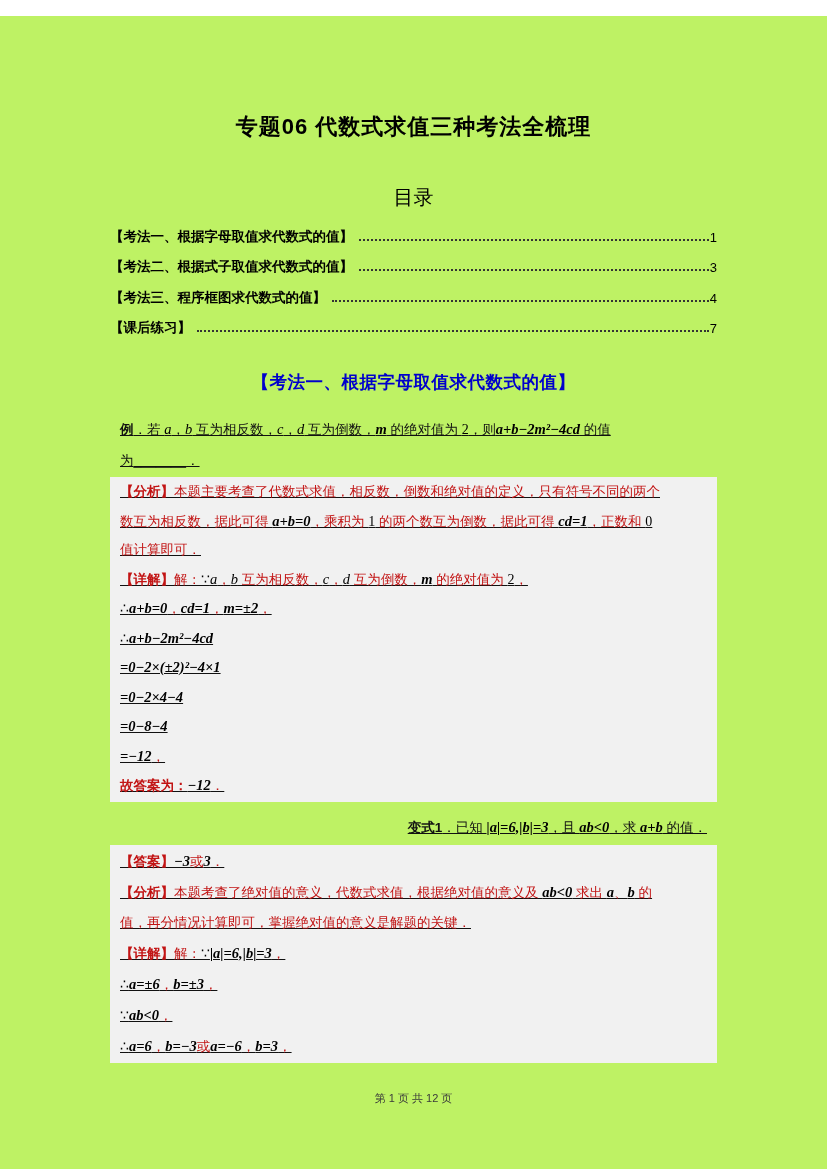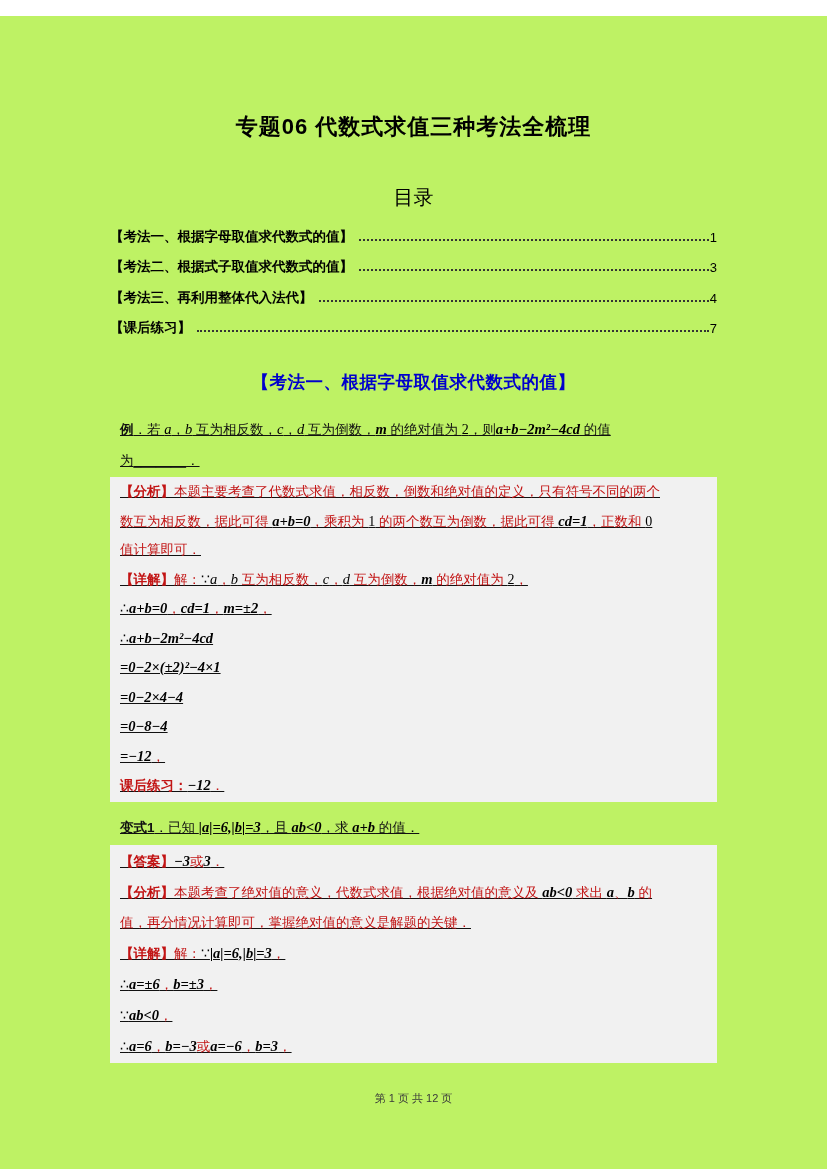--- a/index.html
+++ b/index.html
@@ -23,21 +23,21 @@
   .section-heading{
     color:var(--blue,#0000cc);text-align:center;
     font-size:17.5px;font-weight:bold;margin:33px 0 0 0;letter-spacing:0.5px;
   }
   .content{margin-top:19px;}
   .block{padding:1px 10px;}
   .block.gray{background:var(--gray,#f1f1f1);}
   .line{line-height:28.5px;min-height:28.5px;text-decoration:underline;}
   .block.example .line{line-height:31px;min-height:31px;}
   .block.variant{margin:11px 0 3px 0;}
-  .block.variant .line{line-height:27px;min-height:27px;}
+  .block.variant .line{line-height:27px;min-height:27px;text-align:right;}
   .block.gray2 .line{line-height:30px;min-height:30px;}
   .sg-n{}
   .sg-b{font-weight:bold;}
   .sg-r{color:var(--red,#c11);}
   .sg-rb{color:var(--red,#c11);font-weight:bold;}
   .sg-i{font-family:"Liberation Serif",serif;font-style:italic;font-size:14.5px;color:#000;}
   .sg-bi{font-family:"Liberation Serif",serif;font-style:italic;font-weight:bold;font-size:14.5px;color:#000;}
   .sg-m{font-family:"Liberation Serif",serif;font-size:14px;color:#000;}
   .page-footer{
     text-align:center;margin-top:28px;font-size:11px;color:#3a3a3a;
@@ -56,21 +56,21 @@
           <span class="toc-label">【考法一、根据字母取值求代数式的值】</span>
           <span class="toc-dots"></span>
           <span class="toc-page">1</span>
         </div>
         <div class="toc-row">
           <span class="toc-label">【考法二、根据式子取值求代数式的值】</span>
           <span class="toc-dots"></span>
           <span class="toc-page">3</span>
         </div>
         <div class="toc-row">
-          <span class="toc-label">【考法三、再利用整体代入法代】</span>
+          <span class="toc-label">【考法三、程序框图求代数式的值】</span>
           <span class="toc-dots"></span>
           <span class="toc-page">4</span>
         </div>
         <div class="toc-row">
           <span class="toc-label">【课后练习】</span>
           <span class="toc-dots"></span>
           <span class="toc-page">7</span>
         </div>
       </div>
   </div>
@@ -86,21 +86,21 @@
         <div class="line"><span class="sg-rb">【分析】</span><span class="sg-r">本题主要考查了代数式求值，相反数，倒数和绝对值的定义，只有符号不同的两个</span></div>
         <div class="line"><span class="sg-r">数互为相反数，据此可得 </span><span class="sg-bi">a+b=0</span><span class="sg-r">，乘积为 </span><span class="sg-m">1</span><span class="sg-r"> 的两个数互为倒数，据此可得 </span><span class="sg-bi">cd=1</span><span class="sg-r">，正数和 </span><span class="sg-m">0</span></div>
         <div class="line"><span class="sg-r">值计算即可．</span></div>
         <div class="line"><span class="sg-rb">【详解】</span><span class="sg-r">解：</span><span class="sg-m">∵</span><span class="sg-i">a</span><span class="sg-r">，</span><span class="sg-i">b</span><span class="sg-r"> 互为相反数，</span><span class="sg-i">c</span><span class="sg-r">，</span><span class="sg-i">d</span><span class="sg-r"> 互为倒数，</span><span class="sg-bi">m</span><span class="sg-r"> 的绝对值为 </span><span class="sg-m">2</span><span class="sg-r">，</span></div>
         <div class="line"><span class="sg-m">∴</span><span class="sg-bi">a+b=0</span><span class="sg-r">，</span><span class="sg-bi">cd=1</span><span class="sg-r">，</span><span class="sg-bi">m=±2</span><span class="sg-r">，</span></div>
         <div class="line"><span class="sg-m">∴</span><span class="sg-bi">a+b−2m²−4cd</span></div>
         <div class="line"><span class="sg-bi">=0−2×(±2)²−4×1</span></div>
         <div class="line"><span class="sg-bi">=0−2×4−4</span></div>
         <div class="line"><span class="sg-bi">=0−8−4</span></div>
         <div class="line"><span class="sg-bi">=−12</span><span class="sg-r">，</span></div>
-        <div class="line"><span class="sg-rb">课后练习：</span><span class="sg-bi">−12</span><span class="sg-r">．</span></div>
+        <div class="line"><span class="sg-rb">故答案为：</span><span class="sg-bi">−12</span><span class="sg-r">．</span></div>
       </div>
       <div class="block white variant">
         <div class="line"><span class="sg-b">变式1</span><span class="sg-n">．已知 </span><span class="sg-bi">|a|=6,|b|=3</span><span class="sg-n">，且 </span><span class="sg-bi">ab&lt;0</span><span class="sg-n">，求 </span><span class="sg-bi">a+b</span><span class="sg-n"> 的值．</span></div>
       </div>
       <div class="block gray gray2">
         <div class="line"><span class="sg-rb">【答案】</span><span class="sg-bi">−3</span><span class="sg-r">或</span><span class="sg-bi">3</span><span class="sg-r">．</span></div>
         <div class="line"><span class="sg-rb">【分析】</span><span class="sg-r">本题考查了绝对值的意义，代数式求值，根据绝对值的意义及 </span><span class="sg-bi">ab&lt;0</span><span class="sg-r"> 求出 </span><span class="sg-bi">a</span><span class="sg-r">、</span><span class="sg-bi">b</span><span class="sg-r"> 的</span></div>
         <div class="line"><span class="sg-r">值，再分情况计算即可，掌握绝对值的意义是解题的关键．</span></div>
         <div class="line"><span class="sg-rb">【详解】</span><span class="sg-r">解：</span><span class="sg-m">∵</span><span class="sg-bi">|a|=6,|b|=3</span><span class="sg-r">，</span></div>
         <div class="line"><span class="sg-m">∴</span><span class="sg-bi">a=±6</span><span class="sg-r">，</span><span class="sg-bi">b=±3</span><span class="sg-r">，</span></div>

